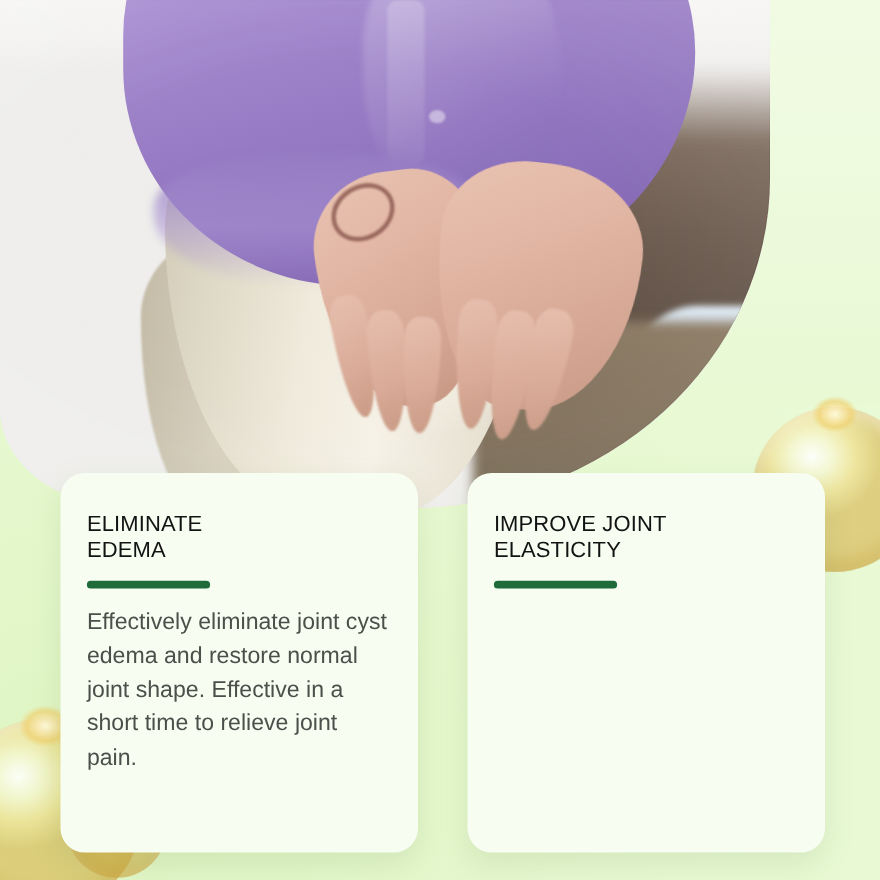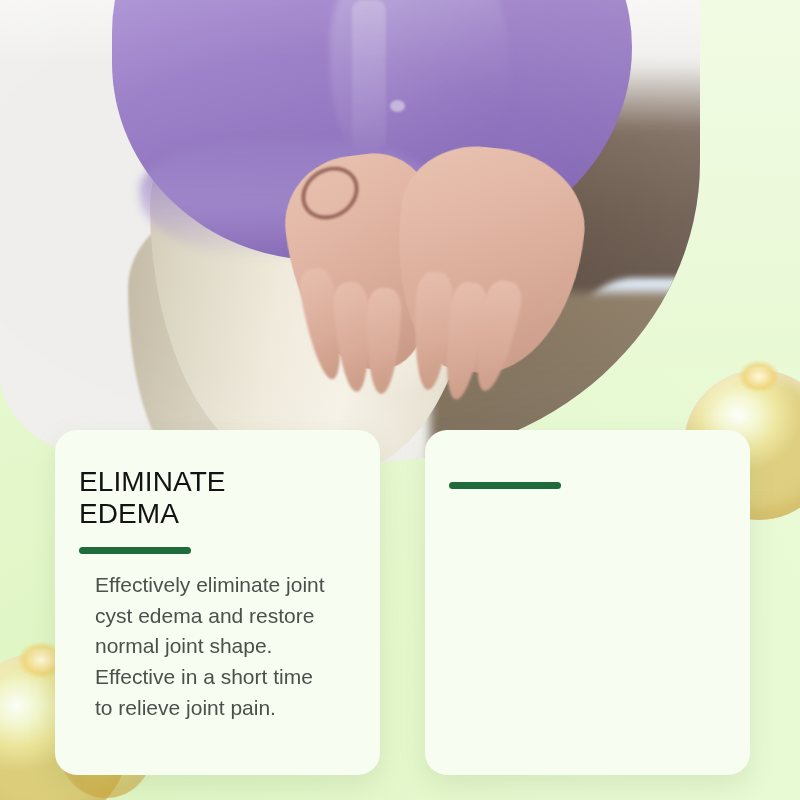--- a/index.html
+++ b/index.html
@@ -233,37 +233,37 @@
     width: 325px;
     min-height: 345px;
     background: #f7fdf1;
     border-radius: 22px;
     padding: 36px 28px 26px 24px;
     box-sizing: border-box;
     box-shadow: 0 10px 26px rgba(120,150,95,0.16);
   }
   .card-title {
     margin: 0;
-    font-size: 28px;
+    font-size: 20px;
     line-height: 1.16;
     font-weight: 400;
     letter-spacing: .1px;
     color: #131313;
     text-transform: uppercase;
     white-space: pre-line;
   }
   .card-rule {
     margin: 16px 0 16px 0;
     width: 112px;
     height: 7px;
     border-radius: 4px;
     background: #1f6b3b;
   }
   .card-body {
-    margin: 16px;
+    margin: 0;
     font-size: 21px;
     line-height: 1.46;
     font-weight: 400;
     color: #4b514a;
   }
 </style>
 </head>
 <body>
 
 <div class="poster">
@@ -310,17 +310,19 @@
   <div class="cards">
 
     <div class="card">
       <h2 class="card-title">ELIMINATE
 EDEMA</h2>
       <div class="card-rule"></div>
       <p class="card-body">Effectively eliminate joint cyst edema and restore normal joint shape. Effective in a short time to relieve joint pain.</p>
     </div>
 
     <div class="card">
+      <h2 class="card-title">IMPROVE JOINT
+ELASTICITY</h2>
       <div class="card-rule"></div>
     </div>
 
   </div>
 </div>
 
 </body></html>

